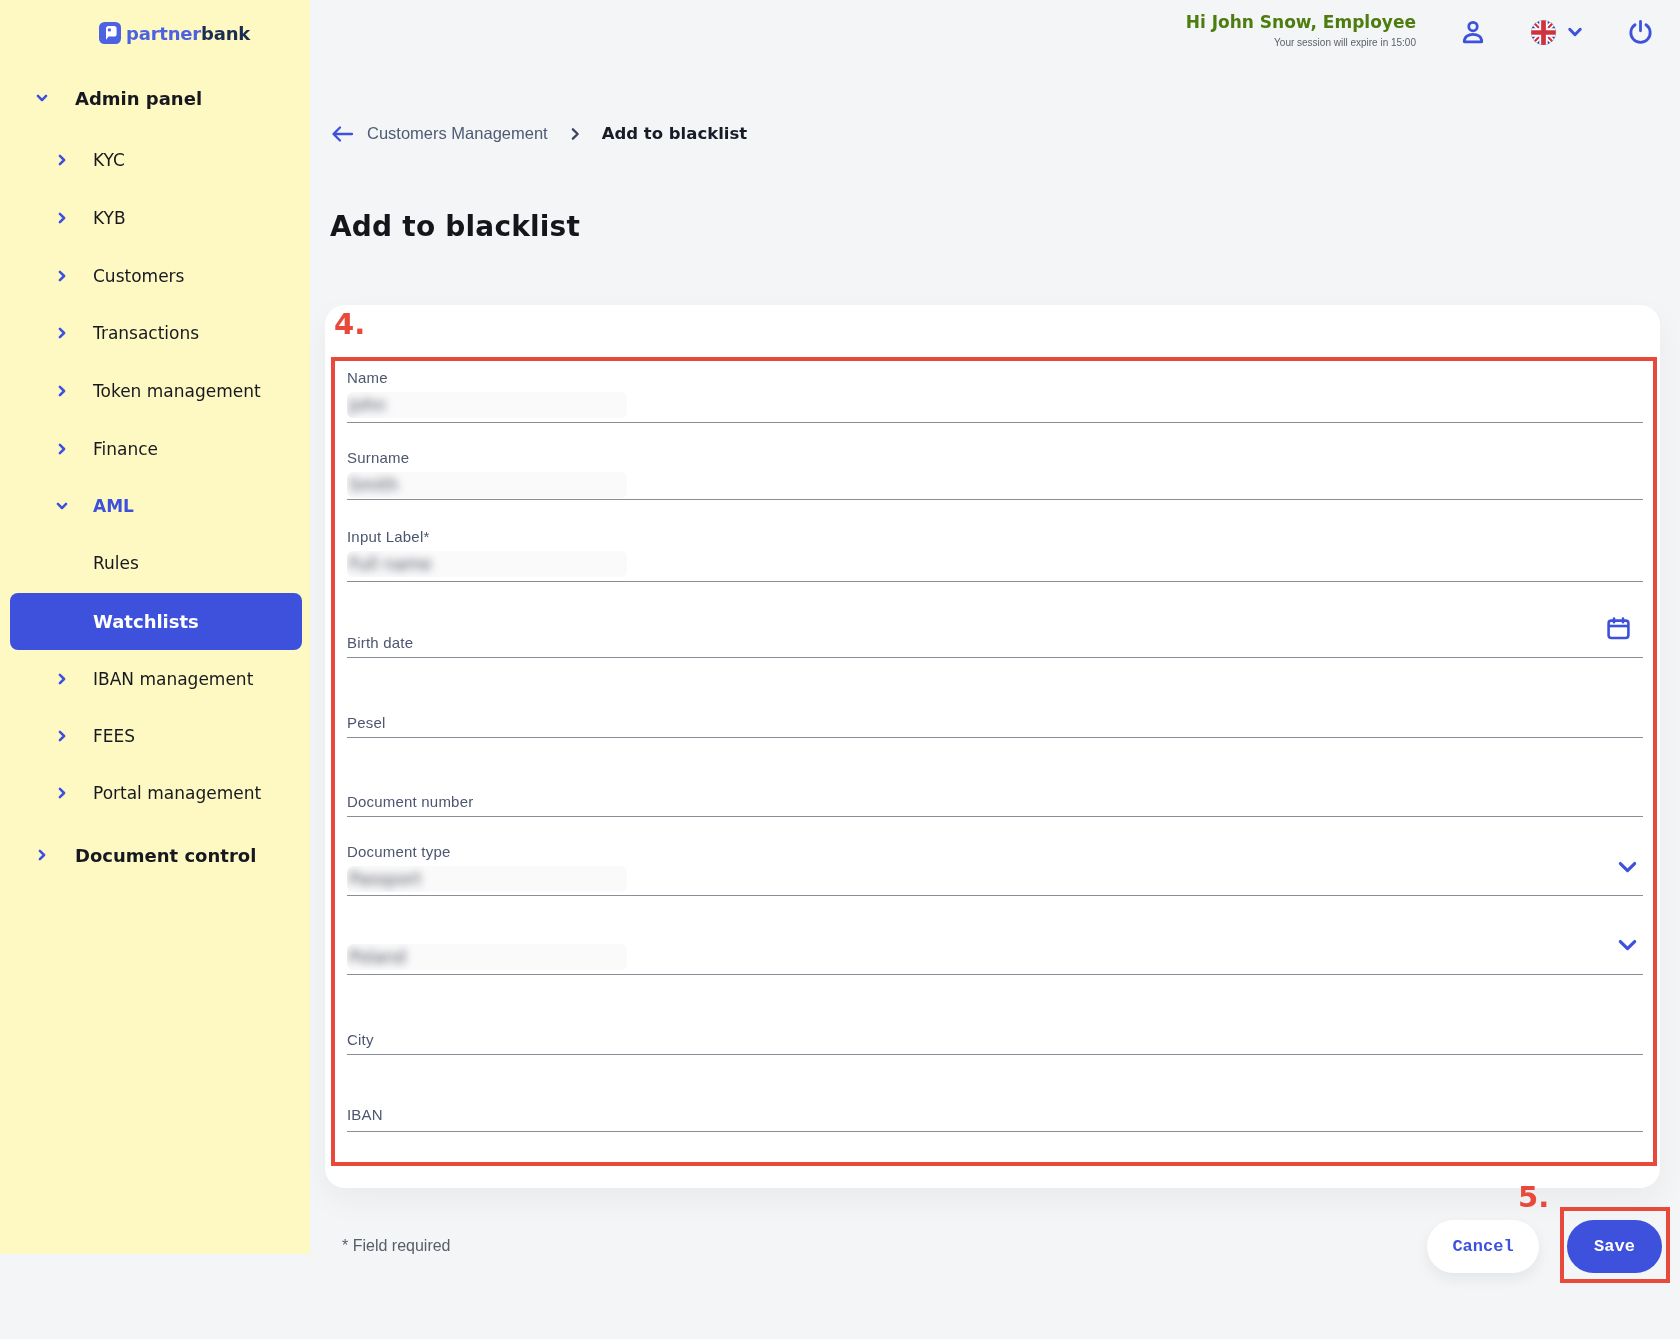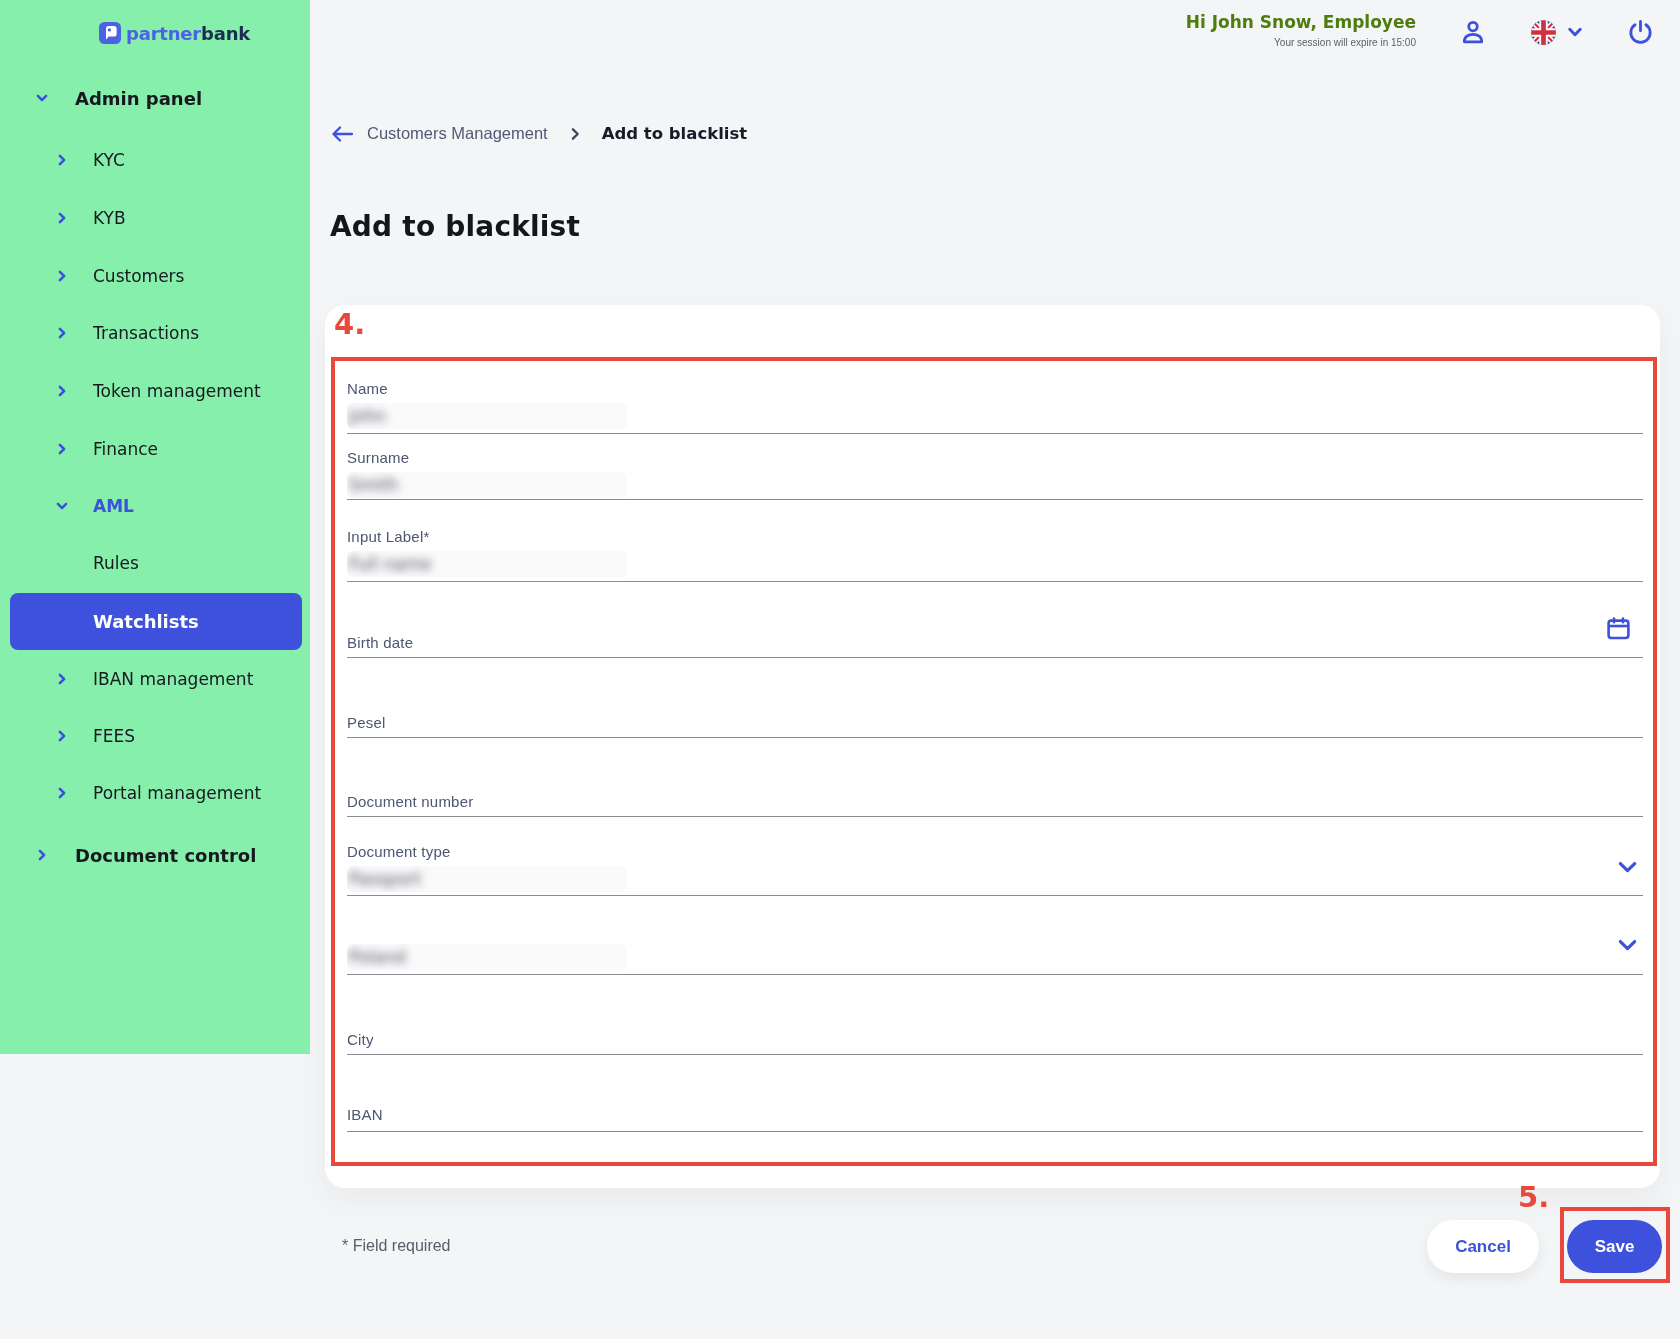--- a/index.html
+++ b/index.html
@@ -8,22 +8,22 @@
     position:relative;
     background:#f4f5f6;
     font-family:"DejaVu Sans","Liberation Sans",sans-serif;
     color:#16181d;
     overflow:hidden;
   }
   svg { display:block; }
 
   
   .sidebar {
-    position:absolute; left:0; top:0; width:310px; height:1054px;
-    background:#86efac; z-index:2;padding-left:33px;
+    position:absolute; left:0; top:0; width:310px; height:1254px;
+    background:#fef9c3; z-index:2;padding-left:33px;
   }
   .logo { position:absolute; left:99px; top:22px; display:flex; align-items:center; gap:5px; }
   .logo-text { font-size:18px; font-weight:700; letter-spacing:-0.2px; }
   .logo-text .p1 { color:#4d61e3; }
   .logo-text .p2 { color:#1c2d52; }
 
   .nav-item {
     position:absolute; display:flex; align-items:center;
     font-size:17px; color:#17191f; cursor:pointer; height:24px;
   }
@@ -100,21 +100,21 @@
     filter:blur(4.5px);
   }
   .cal-icon { position:absolute; top:254px; right:21px; cursor:pointer; }
   .sel-chev { position:absolute; right:16px; cursor:pointer; }
   .sel-chev.doc { top:499px; }
   .sel-chev.country { top:577px; }
 
   .btn {
     position:absolute; top:1220px; height:53px; border:none; border-radius:27px;
     font-size:17px; font-weight:700; cursor:pointer; z-index:5;
-    font-family:Liberation Sans, sans-serif;
+    font-family:Liberation Mono, monospace;
   }
   .btn-cancel {
     left:1427px; width:112px; background:#ffffff; color:#3d51dd;
     box-shadow:0 6px 14px rgba(30,35,60,0.07);
   }
   .btn-save { left:1567px; width:95px; background:#3d51dd; color:#ffffff; }
 
   .footnote {
     position:absolute; left:330px; top:1237px; font-size:16px; color:#575e6a;
     font-family:"Liberation Sans",sans-serif;
@@ -310,21 +310,21 @@
   <span class="bc-current">Add to blacklist</span>
 </div>
 
 <h1 class="page-title">Add to blacklist</h1>
 
 <div class="card">
   <div class="step4">4.</div>
 
   <div class="red-rect">
 
-    <div class="field filled" style="top:18px;height:55px">
+    <div class="field filled" style="top:7px;height:55px">
       <div class="flabel">Name</div>
       <div class="blob"><span class="blur">John</span></div>
     </div>
 
     <div class="field filled" style="top:87px;height:52px">
       <div class="flabel">Surname</div>
       <div class="blob"><span class="blur">Smith</span></div>
     </div>
 
     <div class="field filled" style="top:166px;height:55px">

